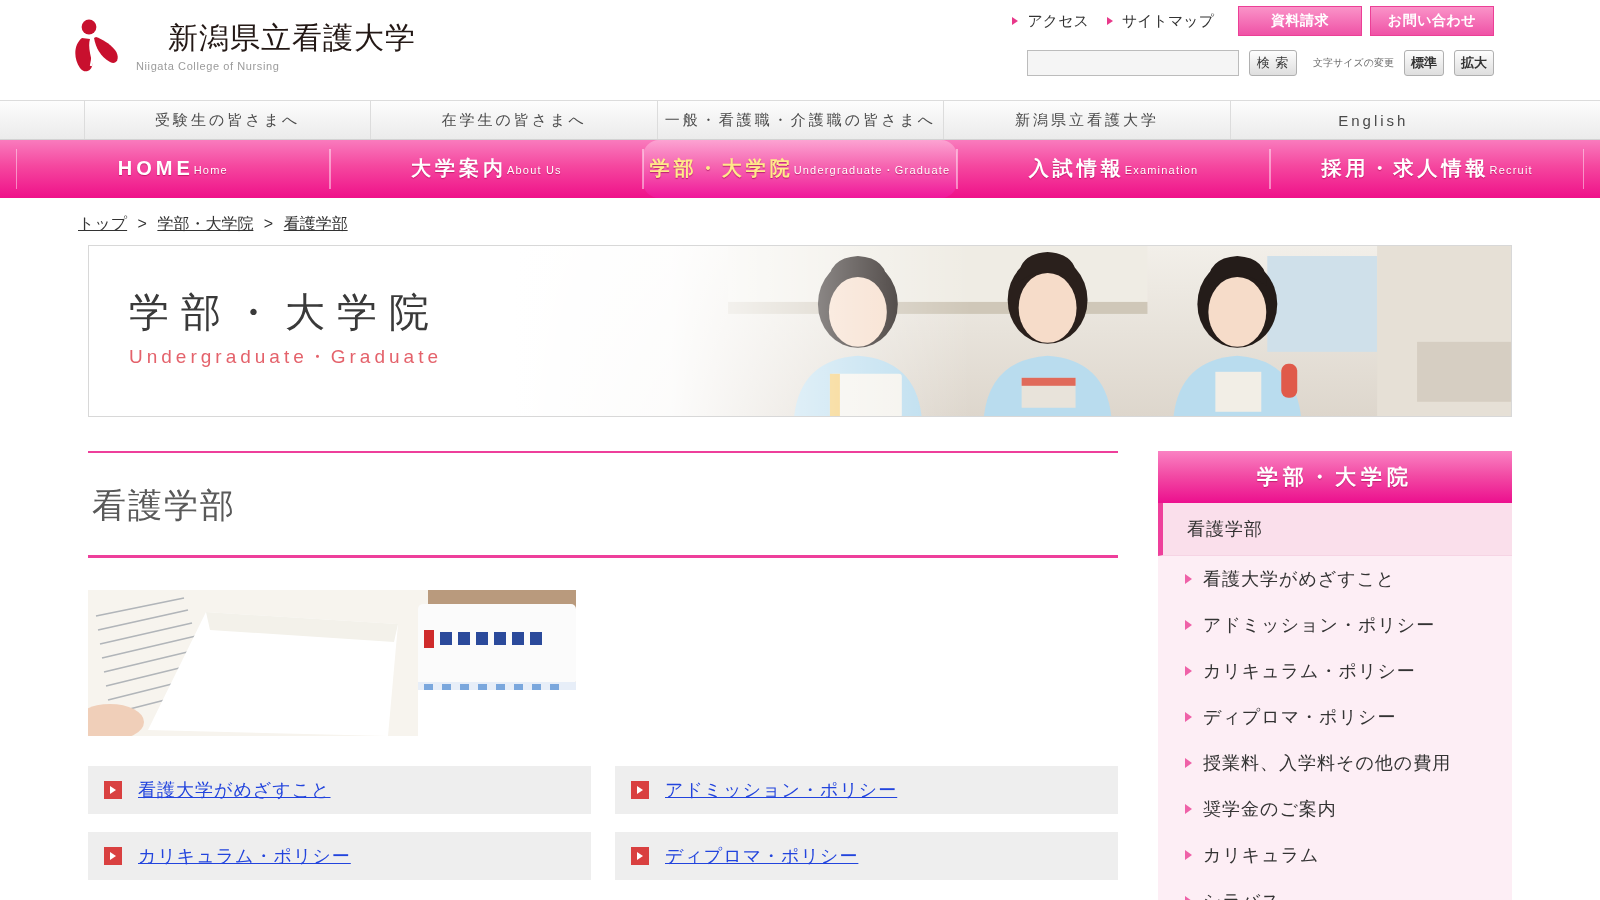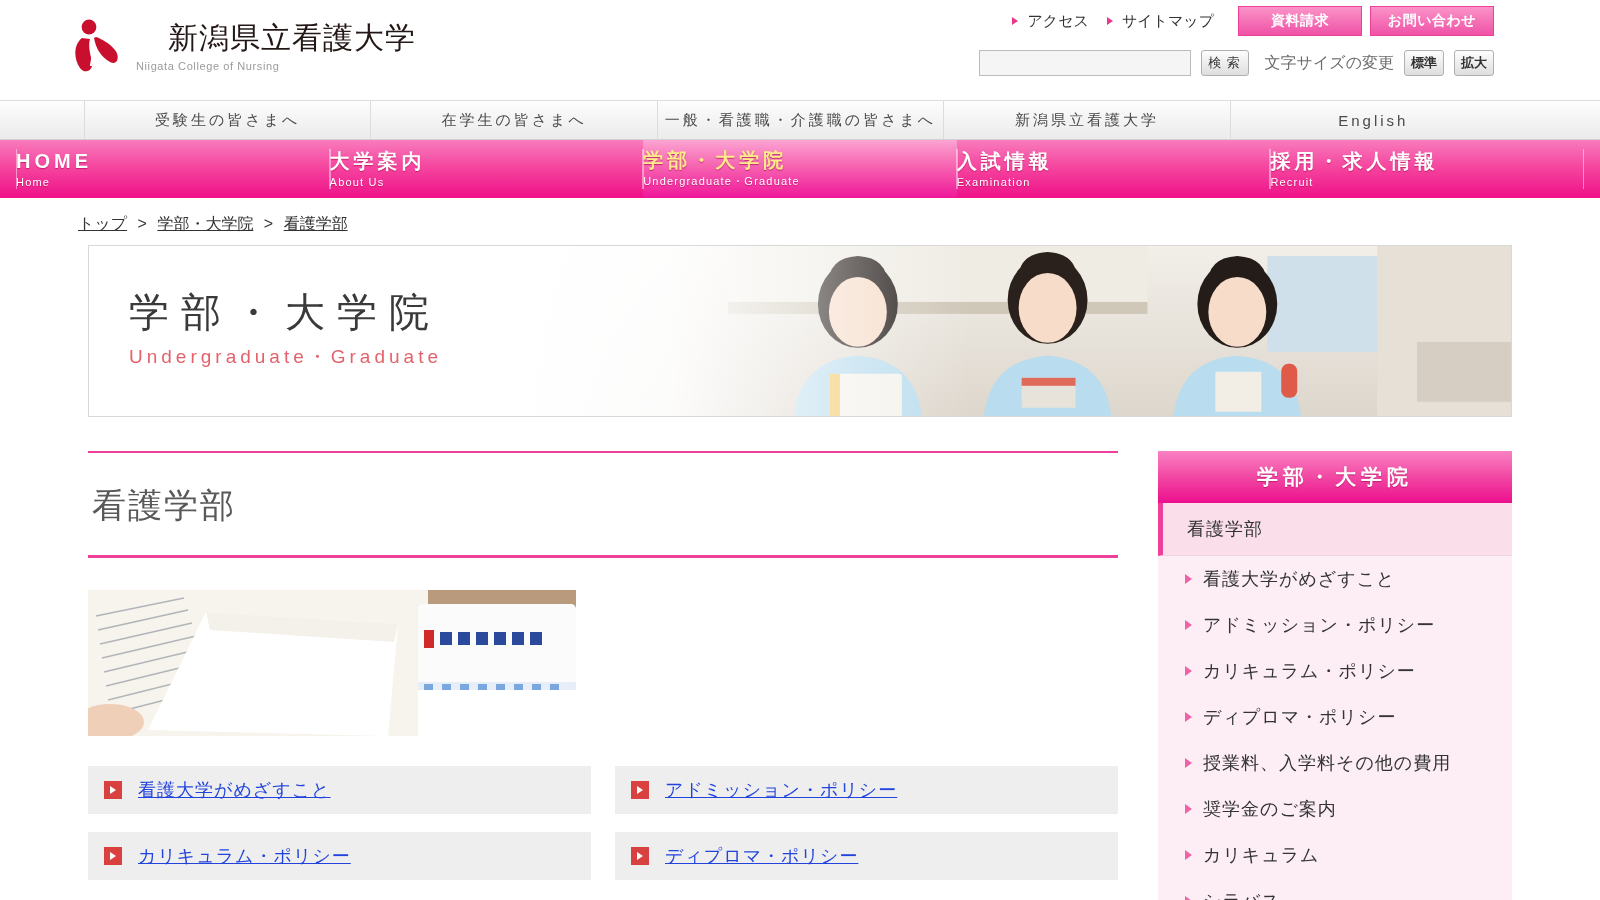--- a/index.html
+++ b/index.html
@@ -62,21 +62,21 @@
     font-family:"Liberation Sans",sans-serif;
   }
   .btn-gray {
     height:26px; min-width:48px; padding:0 4px;
     border:1px solid #b0b0b0; border-radius:3px;
     background:linear-gradient(#fdfdfd,#dedede);
     font-size:13px; color:#333; cursor:pointer;
     display:flex; align-items:center; justify-content:center;
     letter-spacing:1px; white-space:nowrap;
   }
-  .size-label { font-size:16px; color:#6b6b6b; white-space:nowrap; margin-left:6px; }
+  .size-label { font-size:10px; color:#6b6b6b; white-space:nowrap; margin-left:6px; }
   .btn-size { min-width:40px; letter-spacing:0; font-weight:bold; }
 
   
   .subnav {
     height:40px; display:flex; align-items:stretch;
     background:linear-gradient(#fdfdfd,#ebebeb);
     border-top:1px solid #dcdcdc; border-bottom:1px solid #d2d2d2;text-align:right;
   }
   .subnav-spacer { width:84px; }
   .subnav-item {
@@ -88,22 +88,22 @@
   .subnav-end { width:84px; }
 
   
   .mainnav {
     height:58px; display:flex; align-items:stretch;
     background:linear-gradient(#f97bbd 0%, #f5479f 45%, #ef1189 100%);
   }
   .mainnav-pad { width:16px; }
   .nav-item {
     flex:1; position:relative; cursor:pointer;
-    display:flex; flex-direction:column; justify-content:center;
-    color:#fff; text-shadow:0 1px 1px rgba(160,0,70,.55);
+    display:flex; flex-direction:row; align-items:center; justify-content:center;
+    color:#fff; text-shadow:0 1px 1px rgba(160,0,70,.55);border-radius:16px;
   }
   .nav-item::before {
     content:""; position:absolute; left:0; top:9px; bottom:9px;
     width:1px; background:rgba(255,255,255,.45);
   }
   .nav-item:first-of-type::before { display:none; }
   .nav-item::after {
     content:""; position:absolute; right:0; top:9px; bottom:9px;
     width:1px; background:rgba(255,255,255,.45);
   }

